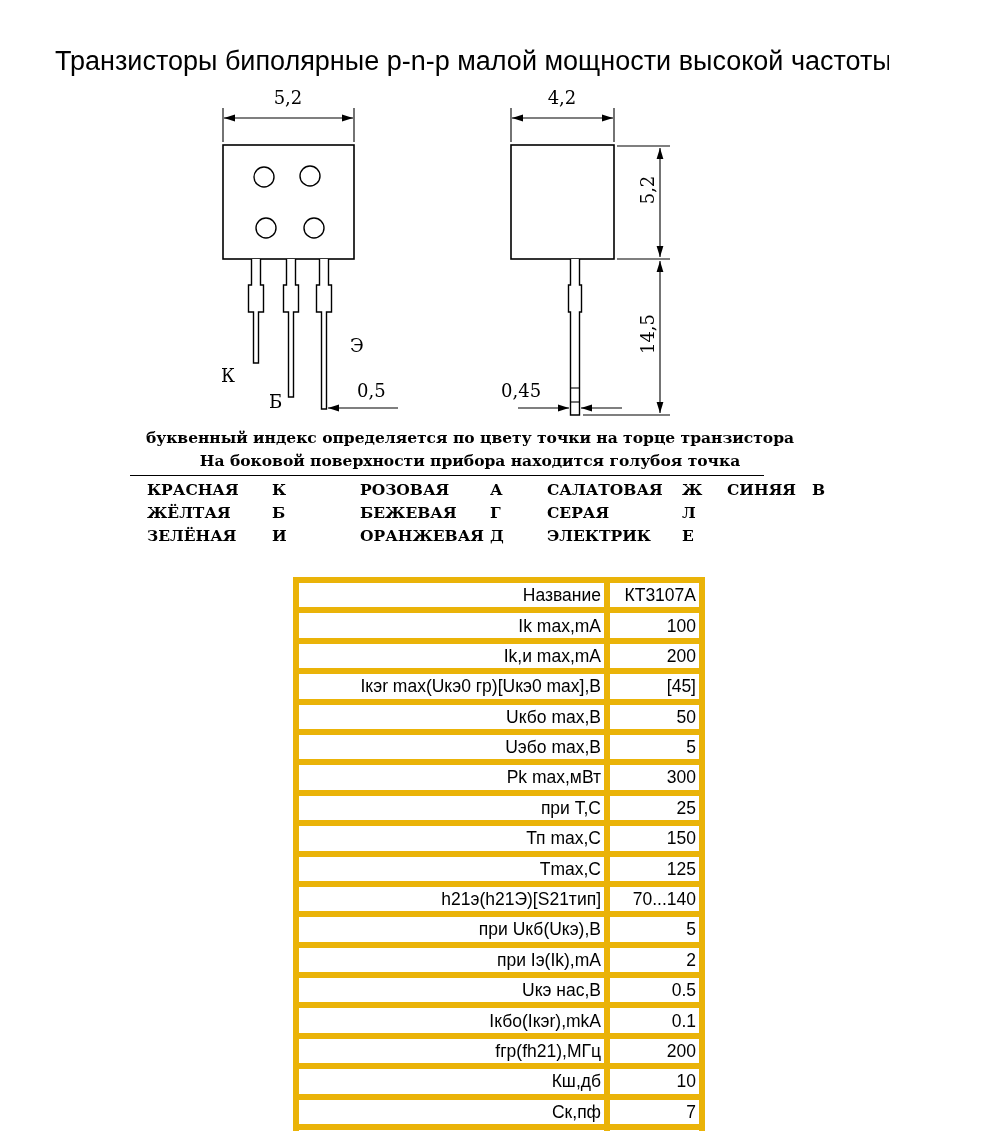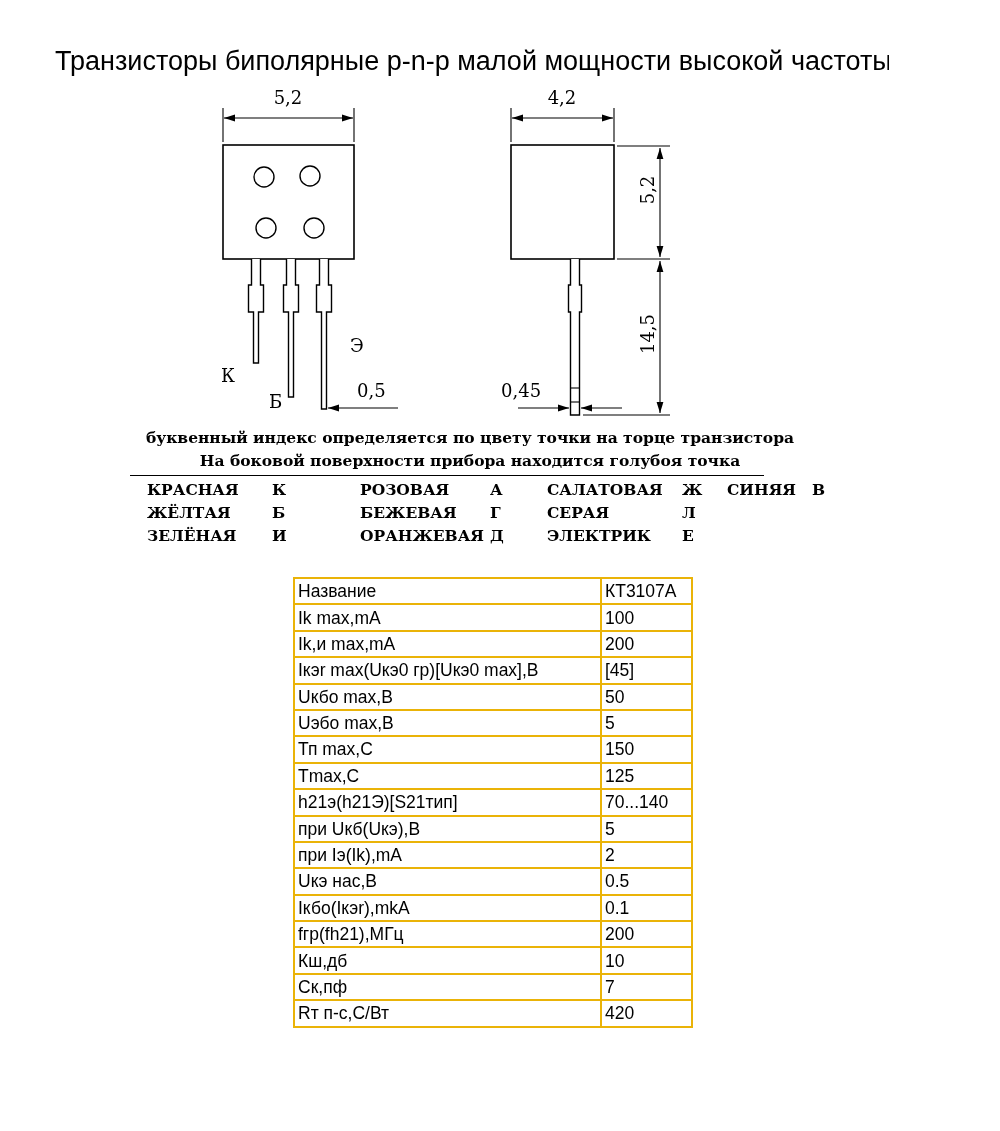--- a/index.html
+++ b/index.html
@@ -60,26 +60,27 @@
   }
   .cc-row span { padding-top:1px; }
   table.params {
     position:absolute;
     left:293px; top:577px;
     border-collapse:collapse;
     font-family:"Liberation Sans", sans-serif;
     font-size:17.5px;
   }
   table.params td {
-    border:2px solid #eab308;
+    border:6px solid #eab308;
     height:24.4px;
     padding:0 3px;
     line-height:1.15;
     white-space:nowrap;
     vertical-align:middle;
+    text-align:right;
   }
   table.params td.name { width:299px; }
   table.params td.val  { width:83px; }
 </style>
 </head>
 <body>
 
 <div class="page">
 
   <h1 class="title">Транзисторы биполярные p-n-p малой мощности высокой частоты</h1>
@@ -204,20 +205,28 @@
       </tr>
       <tr>
         <td class="name">Uкбо max,В</td>
         <td class="val">50</td>
       </tr>
       <tr>
         <td class="name">Uэбо max,В</td>
         <td class="val">5</td>
       </tr>
       <tr>
+        <td class="name">Pk max,мВт</td>
+        <td class="val">300</td>
+      </tr>
+      <tr>
+        <td class="name">при Т,С</td>
+        <td class="val">25</td>
+      </tr>
+      <tr>
         <td class="name">Тп max,С</td>
         <td class="val">150</td>
       </tr>
       <tr>
         <td class="name">Tmax,С</td>
         <td class="val">125</td>
       </tr>
       <tr>
         <td class="name">h21э(h21Э)[S21тип]</td>
         <td class="val">70...140</td>

